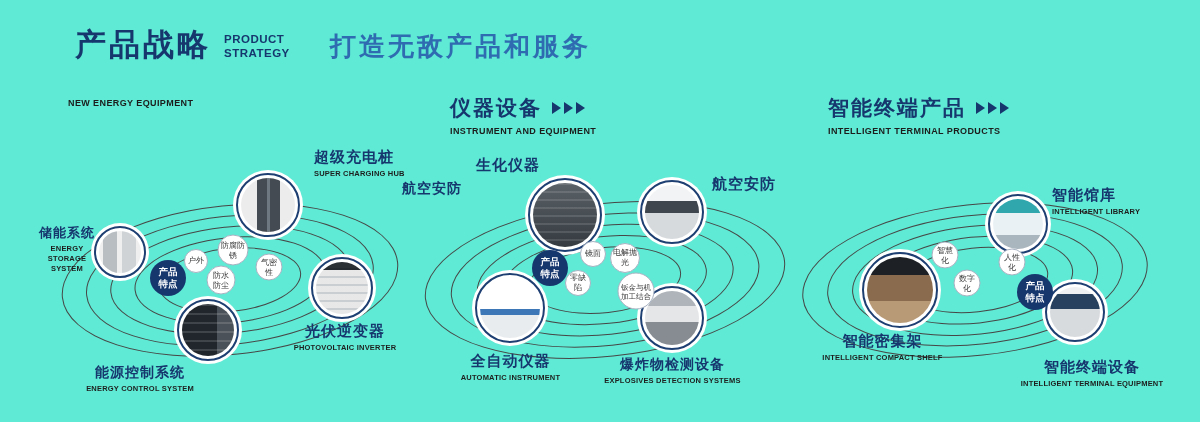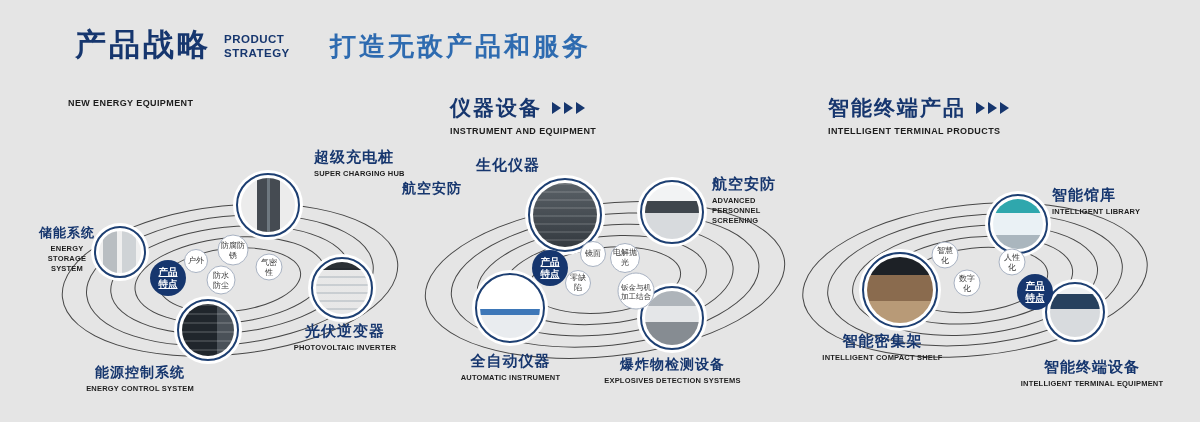--- a/index.html
+++ b/index.html
@@ -2,21 +2,21 @@
 <html><head>
 <meta charset="utf-8">
 <style>
   :root{
     --navy:#16366e;
     --blue:#2e6bb0;
     --ring:#474747;
   }
   html,body{margin:0;padding:0;background:#fff;}
   .page{
-    position:relative;width:1200px;height:422px;background:#e5e5e5;
+    position:relative;width:1200px;height:422px;background:#5eead4;
     font-family:"Liberation Sans", sans-serif;overflow:hidden;
   }
   
   .main-title{
     position:absolute;left:75px;top:24px;font-size:31px;font-weight:bold;
     color:var(--navy);letter-spacing:3px;
   }
   .subtitle{
     position:absolute;left:224px;top:33px;font-size:11.5px;font-weight:bold;
     color:var(--navy);line-height:1.2;letter-spacing:.5px;
@@ -72,21 +72,21 @@
   .plabel .en{font-size:7.5px;font-weight:bold;color:#1e1e1e;letter-spacing:.2px;margin-top:2px;line-height:1.3;}
   .ta-r{text-align:center;}
   .ta-c{text-align:center;}
   .side-label{position:absolute;font-size:14px;font-weight:bold;color:var(--navy);letter-spacing:1px;}
   
   .badge{
     position:absolute;width:36px;height:36px;border-radius:50%;background:var(--navy);
     color:#fff;display:flex;align-items:center;justify-content:center;
     transform:translate(-50%,-50%);z-index:3;
   }
-  .badge-text{display:block;width:22px;font-size:9.5px;font-weight:bold;text-align:center;line-height:1.25;text-decoration:underline;}
+  .badge-text{display:block;width:22px;font-size:9.5px;font-weight:bold;text-align:center;line-height:1.25;}
   .bubble{
     position:absolute;border-radius:50%;background:#fff;border:1px solid #a8b2c2;
     color:#3a3a3a;font-size:8px;display:flex;align-items:center;justify-content:center;
     text-align:center;line-height:1.2;transform:translate(-50%,-50%);z-index:2;
     box-sizing:border-box;padding:2px;
   }
 </style>
 </head>
 <body>
 
@@ -194,21 +194,20 @@
       <div class="photo photo-detection"></div>
     </div>
 
     <div class="side-label" style="left:2px;top:40px">航空安防</div>
 
     <div class="plabel" style="left:76px;top:16px;width:112px">
       <div class="zh">生化仪器</div>
     </div>
     <div class="plabel" style="left:312px;top:35px;width:92px">
       <div class="zh">航空安防</div>
-      <div class="en">ADVANCED PERSONNEL SCREENING</div>
     </div>
     <div class="plabel ta-c" style="left:48px;top:212px;width:125px">
       <div class="zh">全自动仪器</div>
       <div class="en">AUTOMATIC INSTRUMENT</div>
     </div>
     <div class="plabel ta-c" style="left:185px;top:216px;width:175px">
       <div class="zh" style="font-size:14px">爆炸物检测设备</div>
       <div class="en">EXPLOSIVES DETECTION SYSTEMS</div>
     </div>
 

